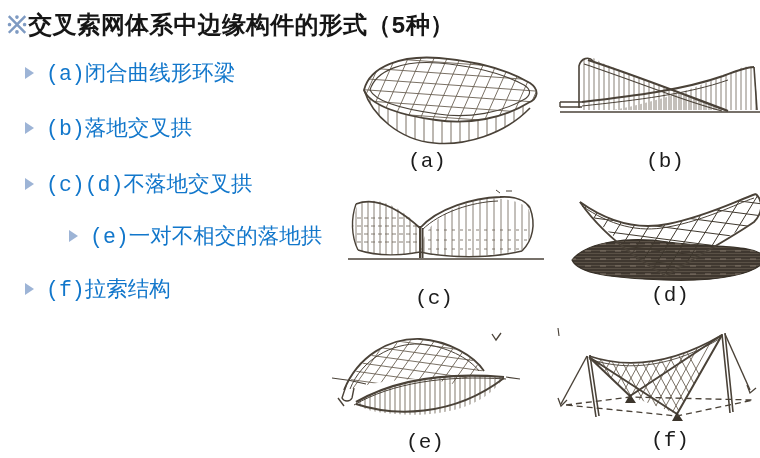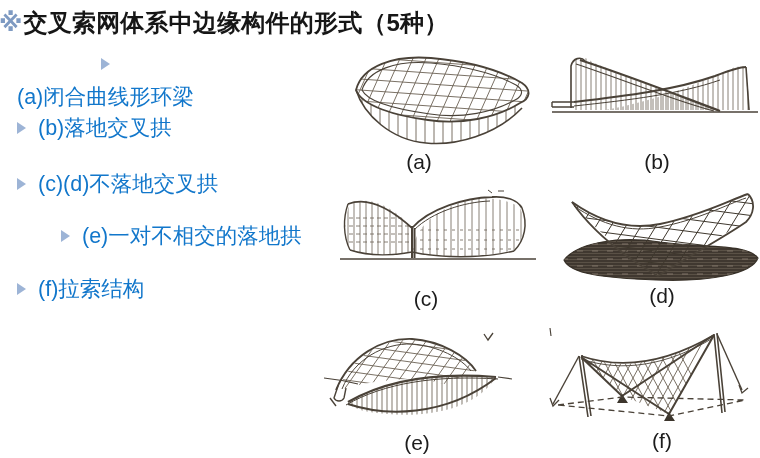--- a/index.html
+++ b/index.html
@@ -1,18 +1,18 @@
 <!DOCTYPE html>
 <html><head>
 <meta charset="utf-8">
 <style>
   html,body{margin:0;padding:0;background:#ffffff;}
   body{width:760px;height:458px;overflow:hidden;position:relative;
        font-family:"Liberation Sans","DejaVu Sans",sans-serif;}
-  .stage{position:absolute;left:4px;top:0;width:656px;height:458px;background:#ffffff;}
+  .stage{position:absolute;left:12px;top:0;width:656px;height:458px;background:#ffffff;font-family:Liberation Mono, monospace;}
 
   .title{position:absolute;left:0px;top:7px;white-space:nowrap;font-size:24px;
          font-weight:bold;color:#161616;letter-spacing:0.2px;}
   .title .marker{color:#7e9ac2;margin-left:-5px;margin-right:1px;}
 
   .bullet{position:absolute;left:13px;display:flex;align-items:center;gap:12px;
           color:#1277cb;font-size:21.5px;white-space:nowrap;}
   .tri{width:0;height:0;border-left:9px solid #9db4d6;
        border-top:6px solid transparent;border-bottom:6px solid transparent;flex:0 0 auto;}
 
@@ -24,21 +24,21 @@
 </style>
 </head>
 <body>
 
 <div class="stage">
 
   <div class="title">
     <span class="marker">※</span><span>交叉索网体系中边缘构件的形式（5种）</span>
   </div>
 
-  <div class="bullet" style="top:58px;flex-direction:column;">
+  <div class="bullet" style="top:58px;">
     <span class="tri"></span>
     <span>(a)闭合曲线形环梁</span>
   </div>
   <div class="bullet" style="top:113px;">
     <span class="tri"></span>
     <span>(b)落地交叉拱</span>
   </div>
   <div class="bullet" style="top:169px;">
     <span class="tri"></span>
     <span>(c)(d)不落地交叉拱</span>

